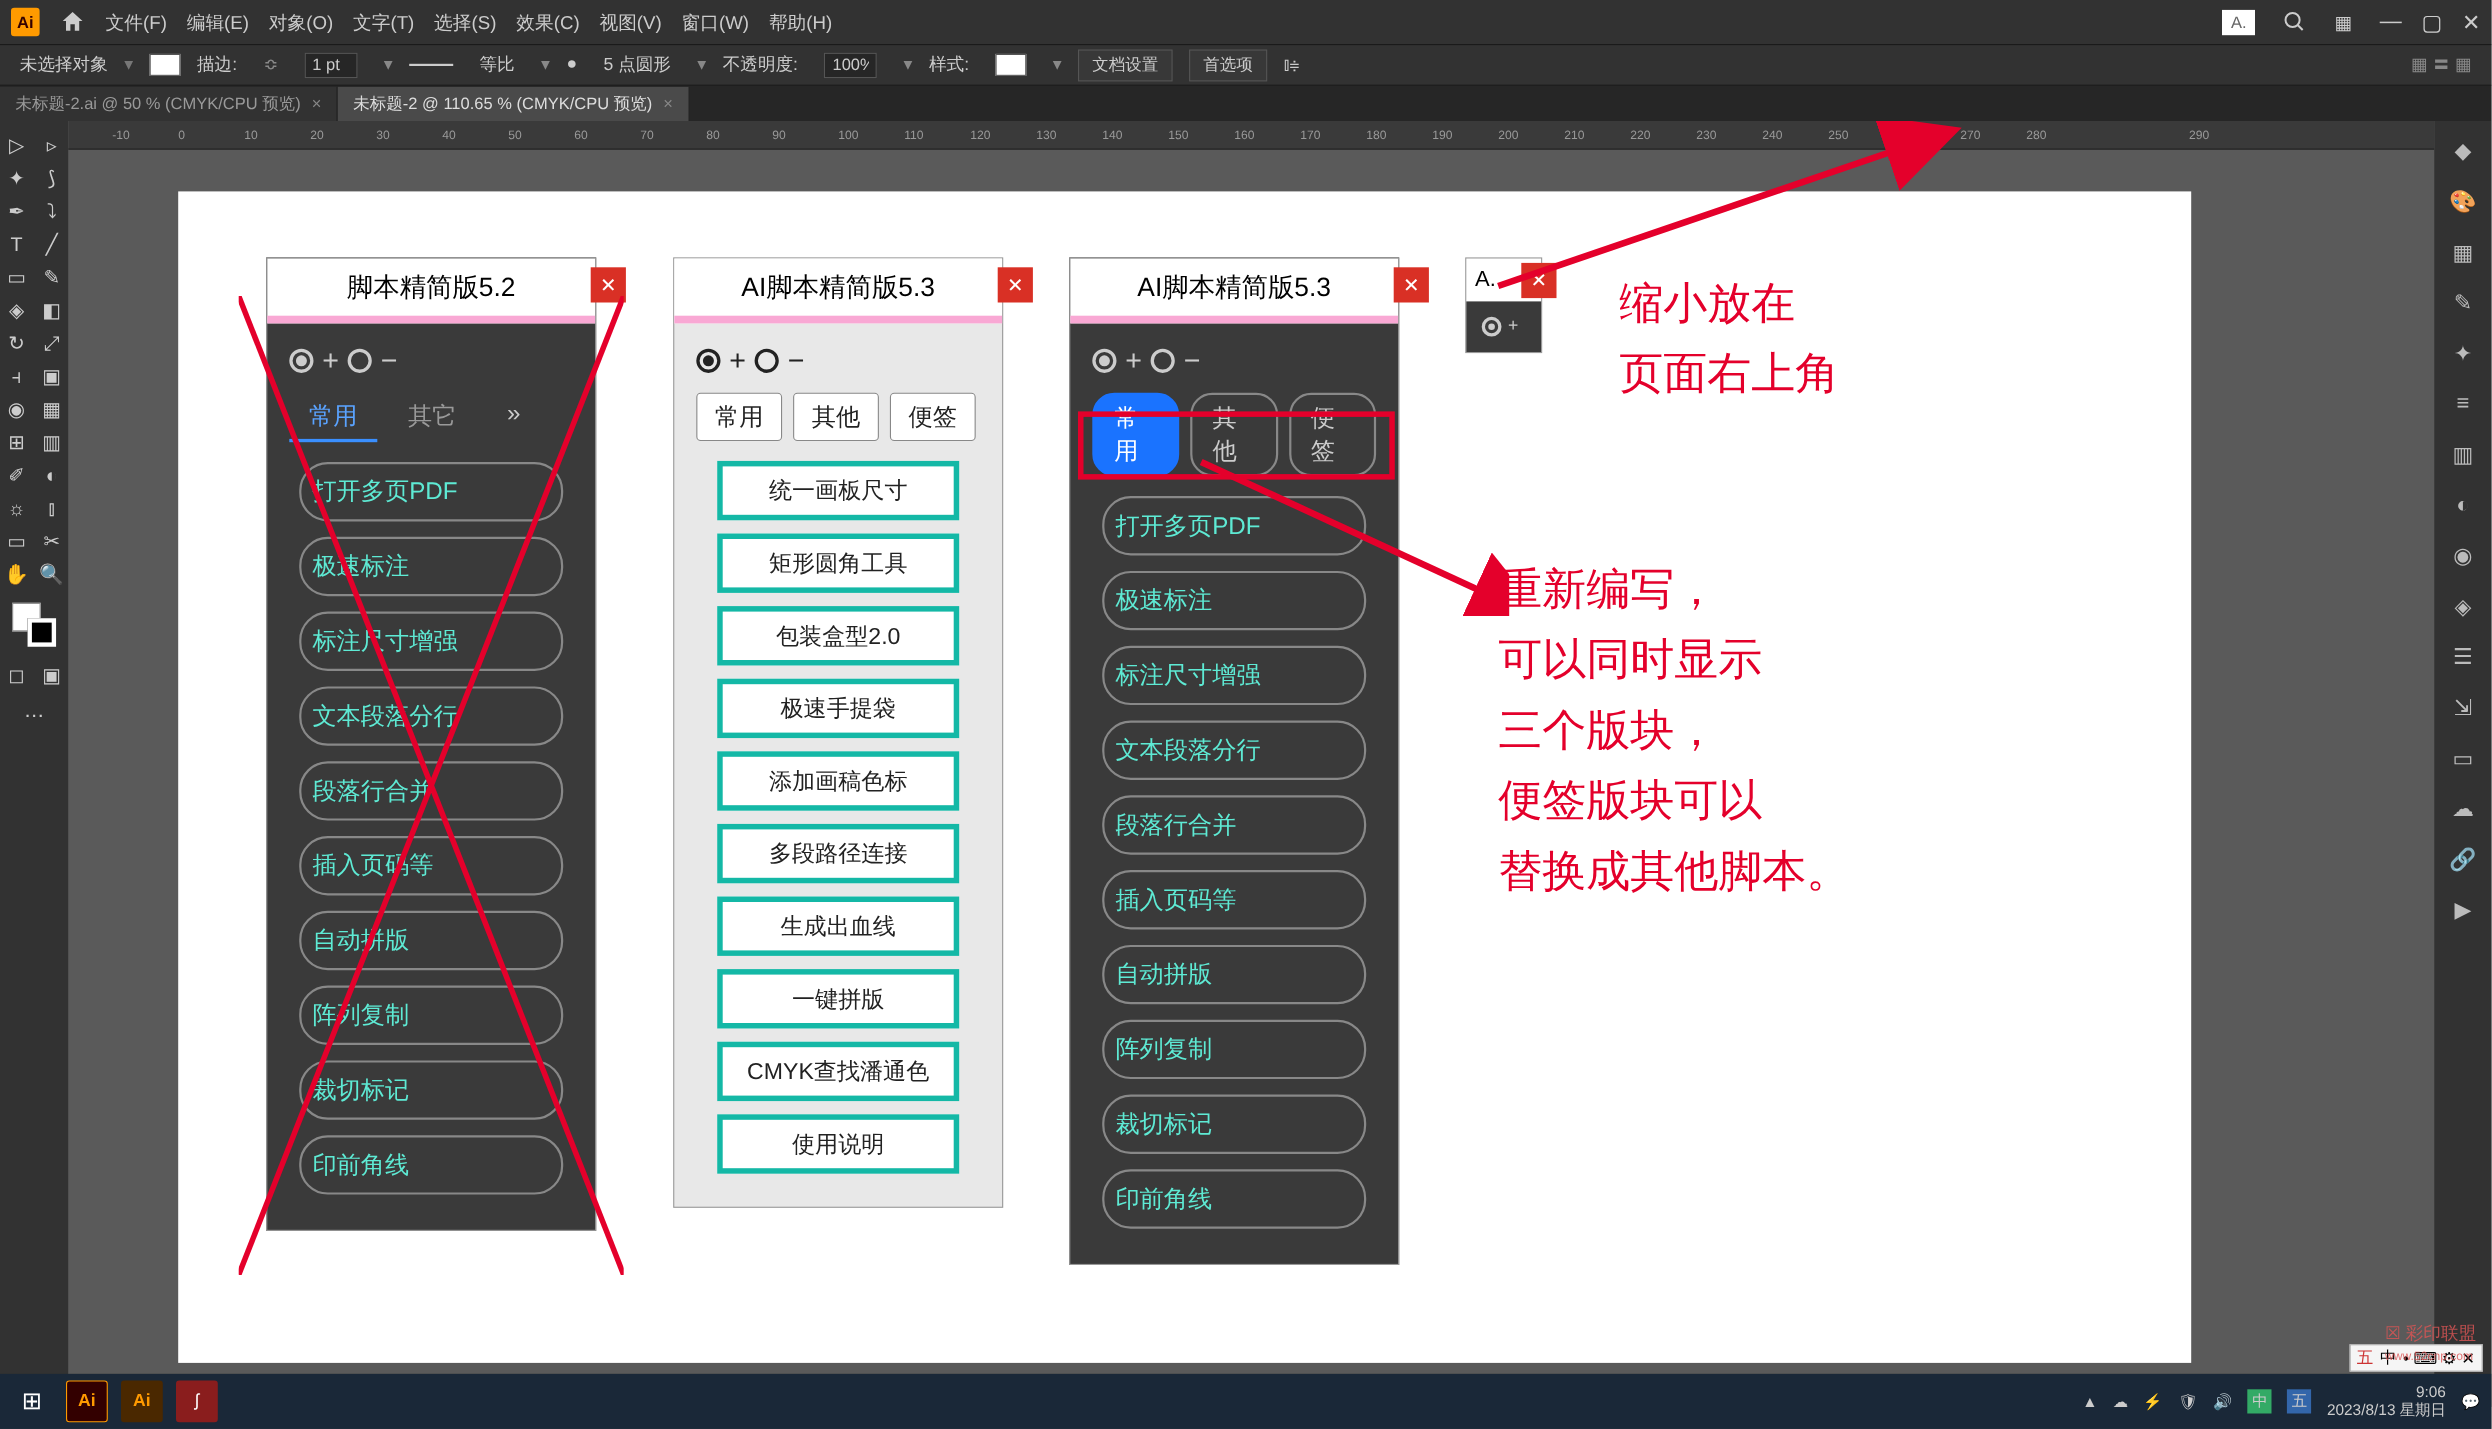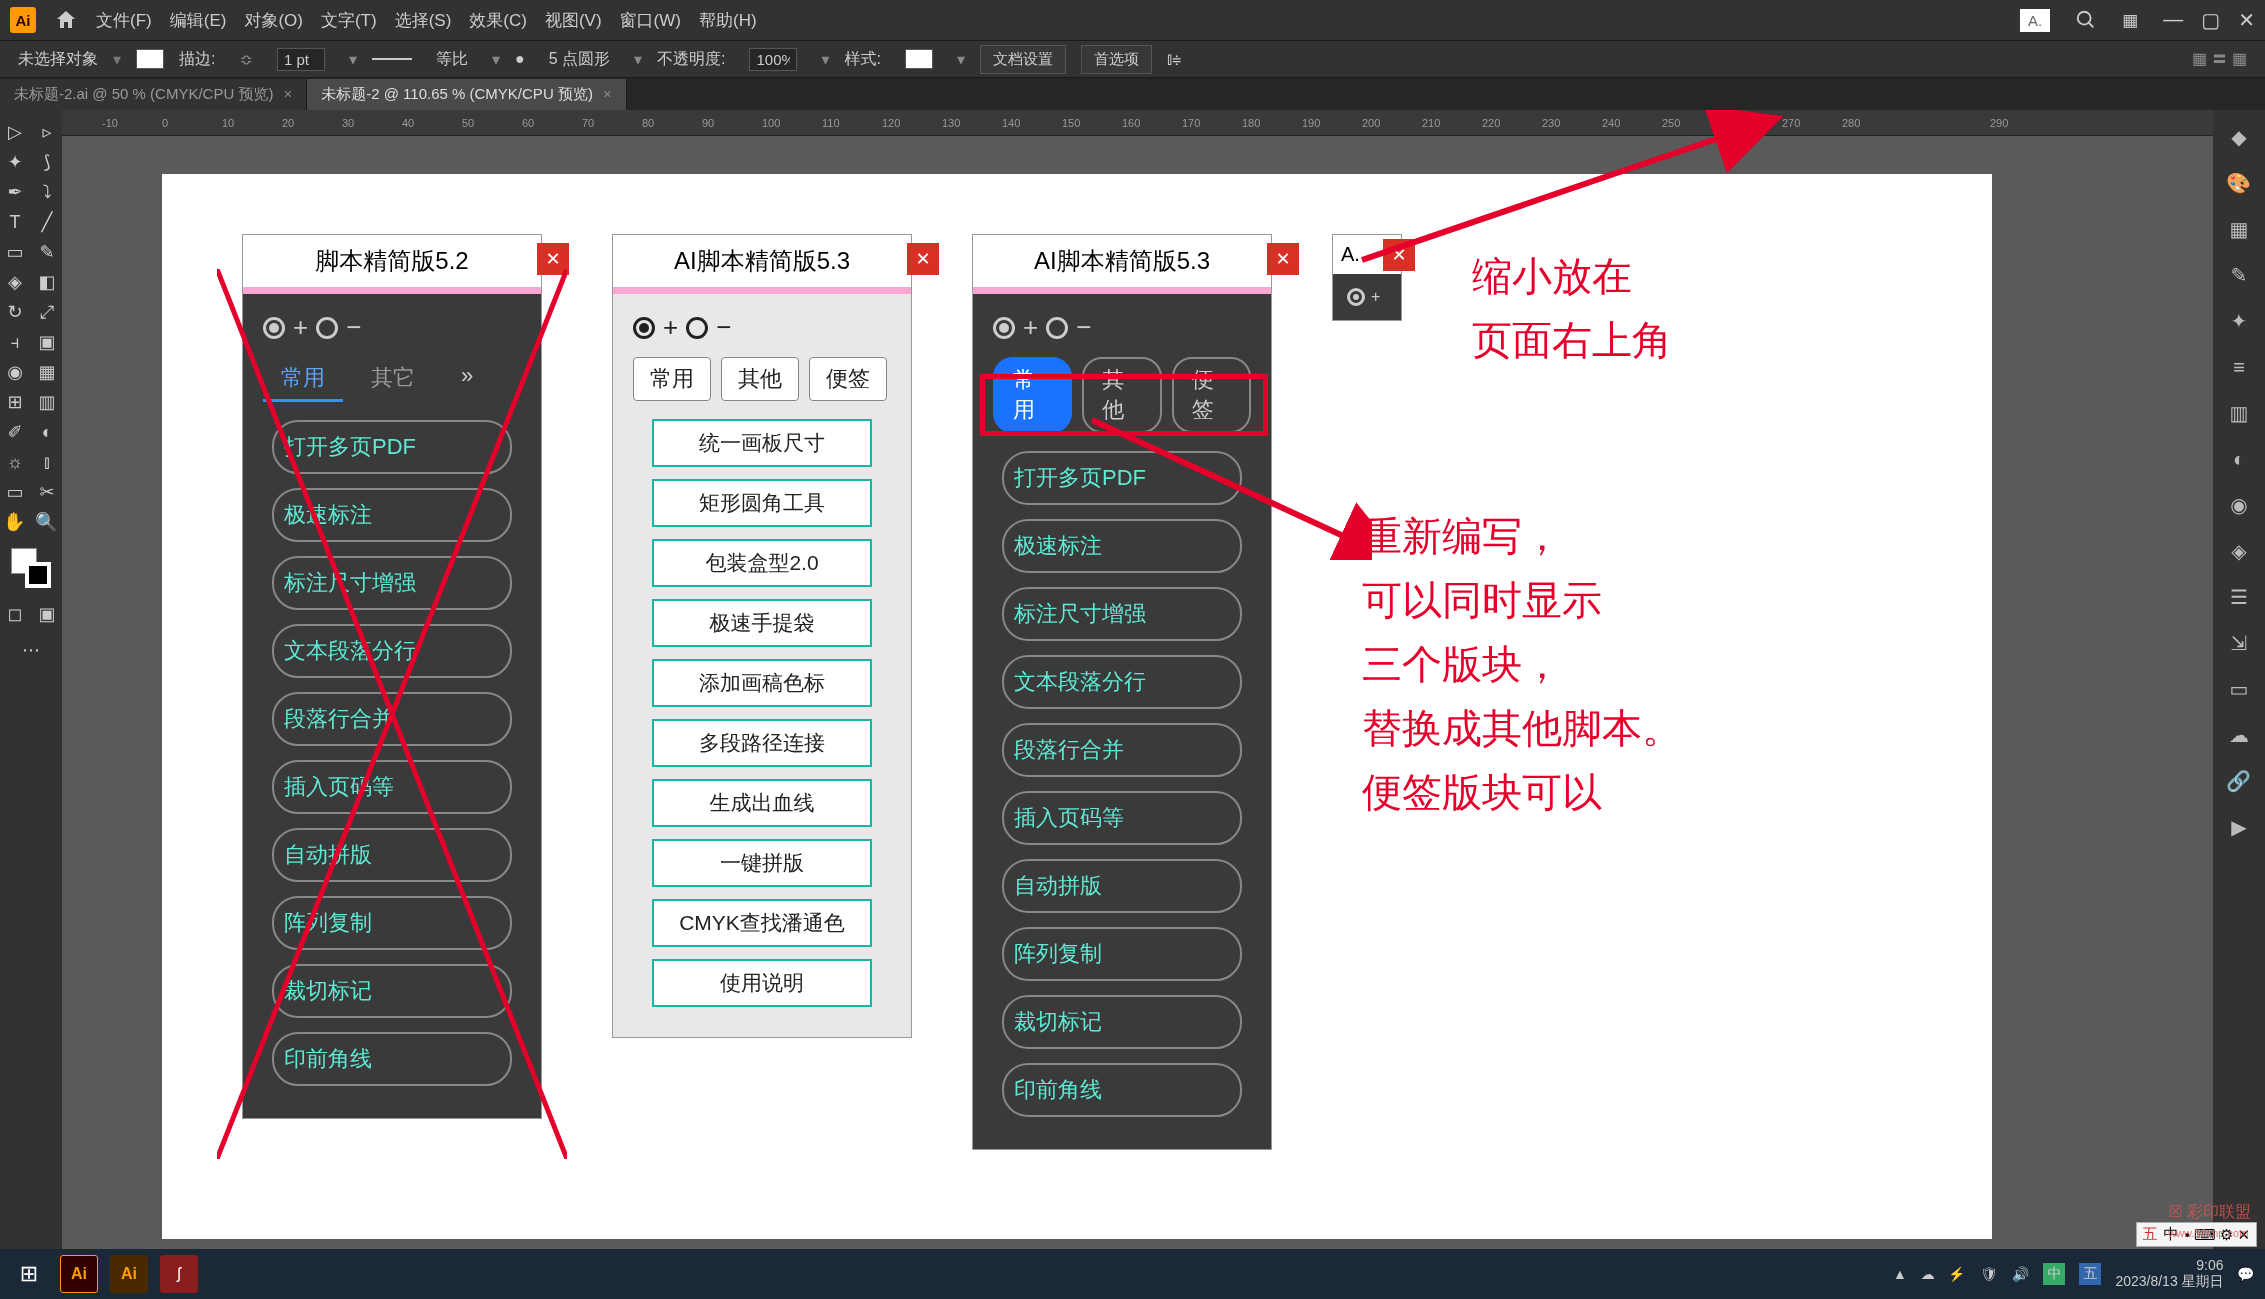--- a/index.html
+++ b/index.html
@@ -54,21 +54,21 @@
 .radio-circle.filled::after{content:"";position:absolute;inset:3px;background:currentColor;border-radius:50%}
 .tabs-row{display:flex;gap:10px;margin-bottom:18px;font-size:22px}
 .dark .tabs-row{color:#ccc}
 .tab-btn{padding:6px 18px;border:2px solid #888;border-radius:20px;cursor:pointer}
 .tab-btn.active-blue{background:#1a73ff;color:#fff;border-color:#1a73ff}
 .tab-btn.underline{border:none;border-bottom:3px solid #3a8fff;border-radius:0;color:#5aa3ff}
 .tab-btn.plain-dark{border:none;color:#999}
 .tab-btn.chevrons{border:none;color:#ccc;font-size:22px}
 .tab-btn.light-box{background:#fff;border:1px solid #888;border-radius:4px;color:#222;padding:6px 16px}
 .pill-btn{display:block;width:240px;margin:0 auto 14px;padding:10px;text-align:left;font-size:22px;border:2px solid #888;border-radius:26px;color:#5eead4;background:transparent;cursor:pointer}
-.rect-btn{display:block;width:220px;margin:0 auto 12px;padding:8px;text-align:center;font-size:21px;border:2px solid #14b8a6;background:#fff;color:#222;cursor:pointer}
+.rect-btn{display:block;width:220px;margin:0 auto 12px;padding:8px;text-align:center;font-size:21px;border:5px solid #14b8a6;background:#fff;color:#222;cursor:pointer}
 
 
 .anno-text{position:absolute;font-size:40px;font-weight:normal;line-height:1.6}
 .anno-red{color:#e4002b}
 .anno-blue{color:#0047d4}
 .arrow-svg{position:absolute;pointer-events:none}
 
 
 .red-x{position:absolute;pointer-events:none}
 
@@ -345,22 +345,22 @@
       </div>
 
       <div class="anno-text anno-red" style="left:1310px;top:70px">
         <div>缩小放在</div>
         <div>页面右上角</div>
       </div>
       <div class="anno-text anno-red" style="left:1200px;top:330px">
         <div>重新编写，</div>
         <div>可以同时显示</div>
         <div>三个版块，</div>
+        <div>便签版块可以</div>
         <div>替换成其他脚本。</div>
-        <div>便签版块可以</div>
       </div>
 
     </div>
 
     <svg class="arrow-svg" style="left:1280px;top:0;width:460px;height:160px">
         <defs>
           <marker id="ah1" markerWidth="12" markerHeight="12" refX="10" refY="6" orient="auto">
             <path d="M0,0 L12,6 L0,12 Z" fill="#e4002b"></path>
           </marker>
         </defs>

